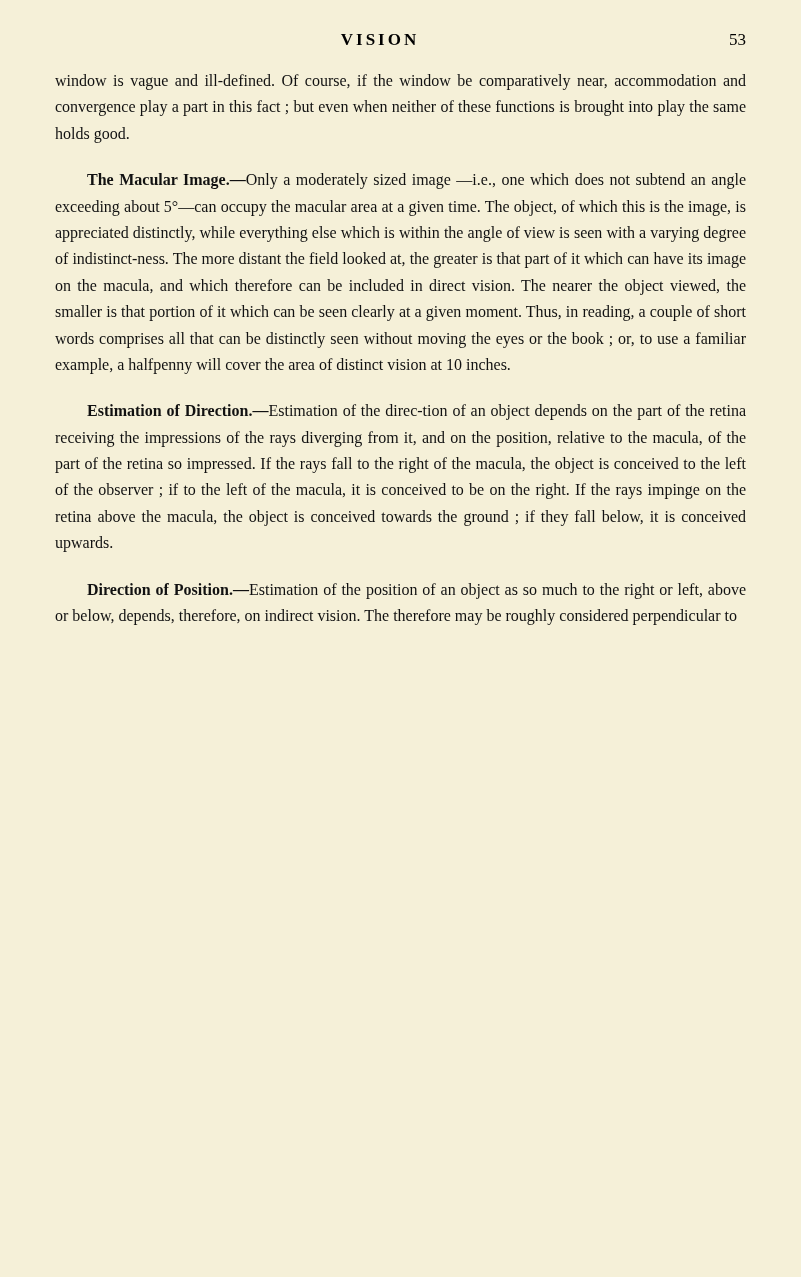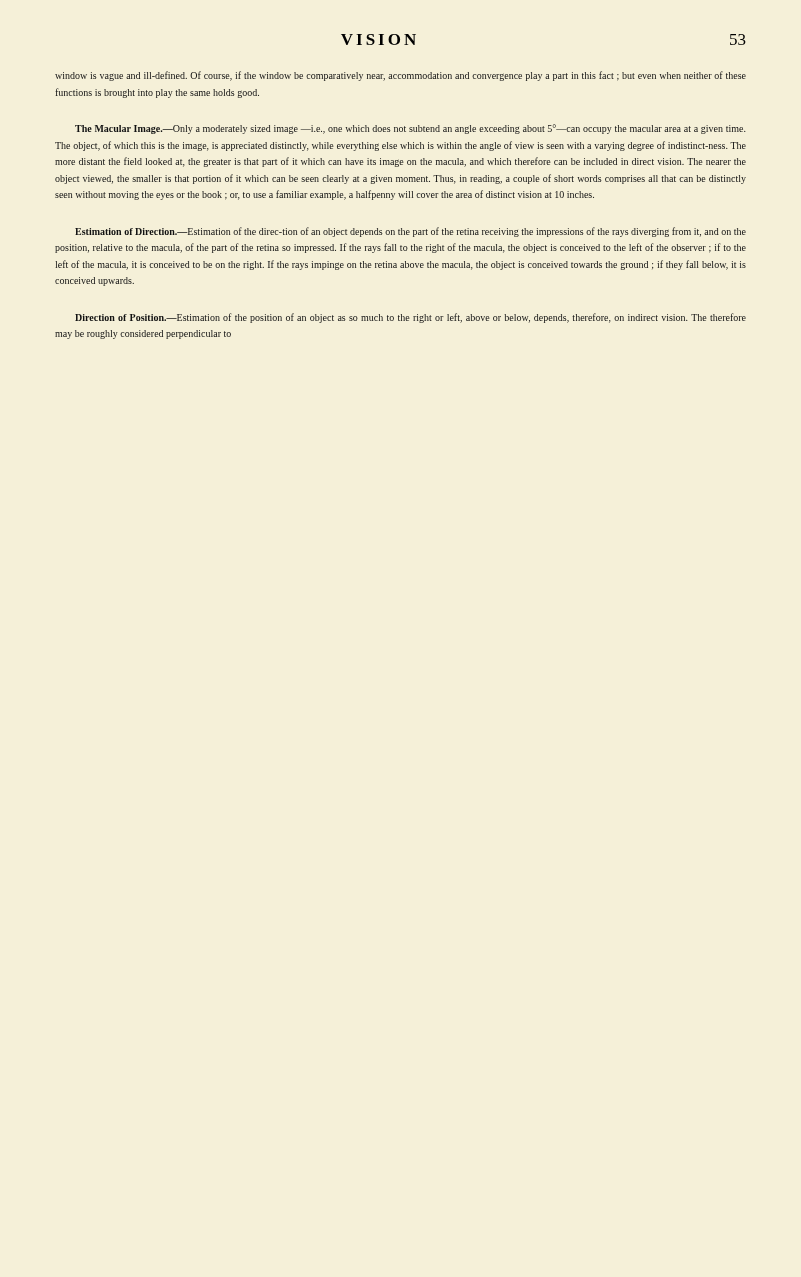--- a/index.html
+++ b/index.html
@@ -32,21 +32,21 @@
       text-transform: uppercase;
     }
 
     .page-number {
       font-size: 17px;
       font-weight: normal;
       margin-left: 24px;
     }
 
     .content {
-      font-size: 10px;
+      font-size: 16px;
       line-height: 1.65;
       text-align: justify;
       color: #111;
     }
 
     .indent {
       text-indent: 2em;
       margin-top: 20px;
     }
 

